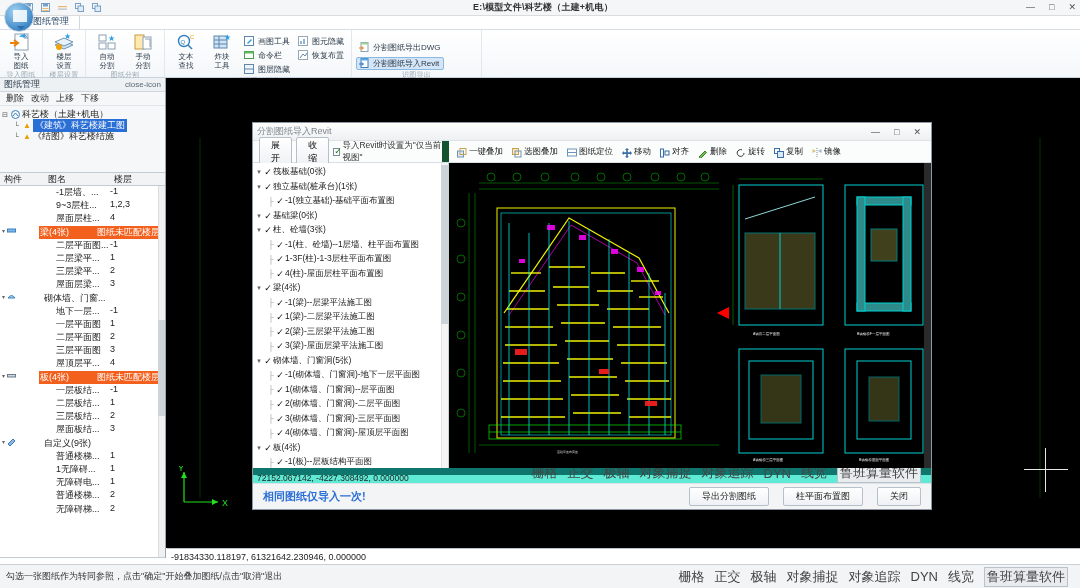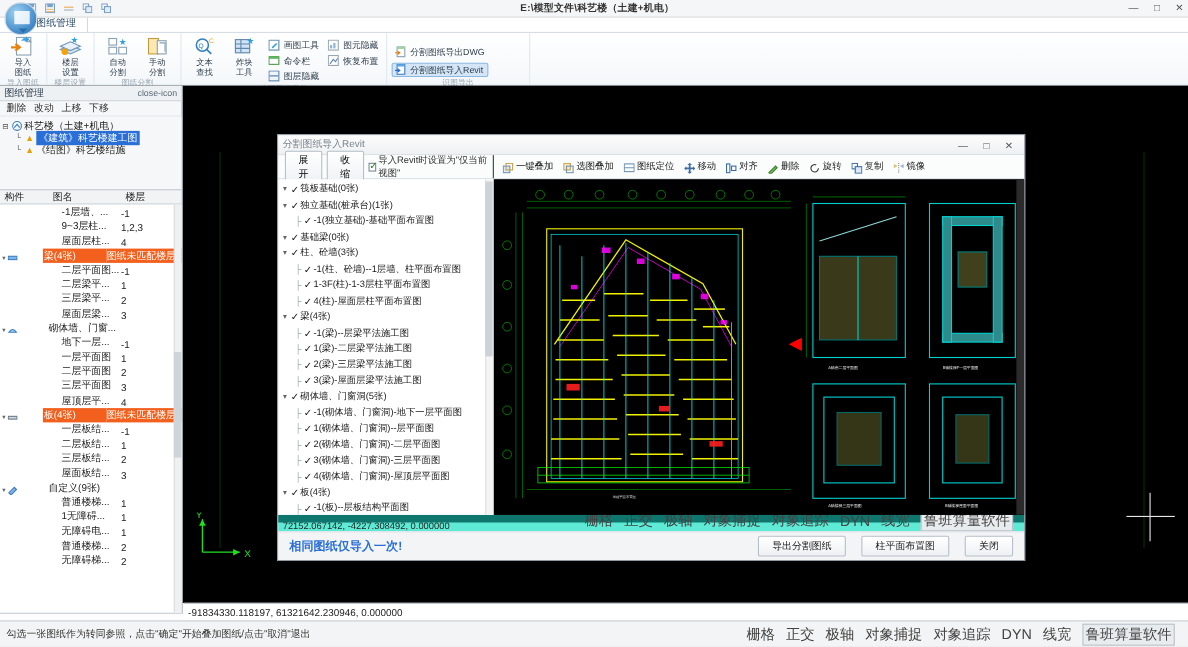--- a/index.html
+++ b/index.html
@@ -75,21 +75,21 @@
   .expander { font-size:7px; color:#555; width:7px; }
   .warn { color:#e8a000; font-size:8px; }
   .selblue { background:#2a6fd6; color:#fff; padding:0 2px; }
   .list-header {
     display:flex; font-size:9px; border-top:1px solid #c3ccd4; border-bottom:1px solid #c3ccd4;
     background:#f1f3f5; height:14px; align-items:center;
   }
   .list-header div { padding-left:4px; }
   .col-a { width:44px; } .col-b { width:66px; } .col-c { flex:1; }
   .lp-list { flex:1; overflow:hidden; background:#fff; position:relative; border-bottom:1px solid #c3ccd4;}
-  .lrow { display:flex; height:13.2px; align-items:flex-end; font-size:9px; white-space:nowrap; }
+  .lrow { display:flex; height:13.2px; align-items:flex-start; font-size:9px; white-space:nowrap; }
   .lrow .c1 { width:44px; display:flex; align-items:center; gap:2px; padding-left:2px;}
   .lrow .c2 { width:66px; overflow:hidden; text-overflow:ellipsis; }
   .lrow .c3 { flex:1; }
   .lrow.group { }
   .lrow.orange .c2, .lrow.orange .c3 { background:#f3601d; color:#fff; }
   .lrow.orange .c2 { padding-left:1px;}
   .lp-hint { height:48px; padding:3px 4px; font-size:8.5px; line-height:11px; color:#7a4ab8; background:#f6f7f8; }
   .lp-scroll { position:absolute; right:0; top:0; width:7px; height:100%; background:#f0f0f0; border-left:1px solid #dcdcdc;}
   .lp-thumb { position:absolute; right:0; top:36%; width:7px; height:26%; background:#cfd4d9; }
 
@@ -117,21 +117,21 @@
   
   .dialog {
     position:absolute; left:252px; top:122px; width:680px; height:388px;
     background:#f7f8f9; border:1px solid #8d98a3; box-shadow:0 2px 8px rgba(0,0,0,.45);
     display:flex; flex-direction:column;
   }
   .dlg-title { height:18px; background:linear-gradient(#fdfdfd,#eef0f2); display:flex; align-items:center; padding:0 4px; border-bottom:1px solid #dde2e6;}
   .dlg-title .t { font-size:9px; color:#7b858e; flex:1; }
   .dlg-title .btns { display:flex; gap:14px; padding-right:6px; color:#555; font-size:9px;}
   .dlg-toolbar { height:22px; display:flex; align-items:center; border-bottom:1px solid #d8dee3; background:#fbfcfc;}
-  .tb-left { width:196px; display:flex; align-items:center; gap:4px; padding-left:6px; border-right:1px solid #14532d; height:100%;}
+  .tb-left { width:196px; display:flex; align-items:center; gap:4px; padding-left:6px; border-right:7px solid #14532d; height:100%;}
   .tbtn { border:1px solid #b6c0c9; background:linear-gradient(#ffffff,#eef1f4); font-size:9px; padding:1px 8px; border-radius:2px;}
   .chk { display:flex; align-items:center; gap:2px; font-size:8.5px; color:#333;}
   .ckbox { width:8px; height:8px; border:1px solid #7d8b97; background:#fff; position:relative;}
   .ckbox.on:after{ content:"✓"; position:absolute; left:0px; top:-3px; font-size:9px; color:#1a7f1a;}
   .tb-right { flex:1; display:flex; align-items:center; gap:9px; padding-left:8px; }
   .tb-item { display:flex; align-items:flex-end; gap:2px; font-size:8.5px; color:#222; }
   .tb-item .gi { width:10px; height:10px; position:relative; display:inline-block;}
   .dlg-body { flex:1; display:flex; min-height:0; }
   .tree-pane {
     width:196px; background:#fff; border-right:1px solid #c9d1d8; position:relative;

